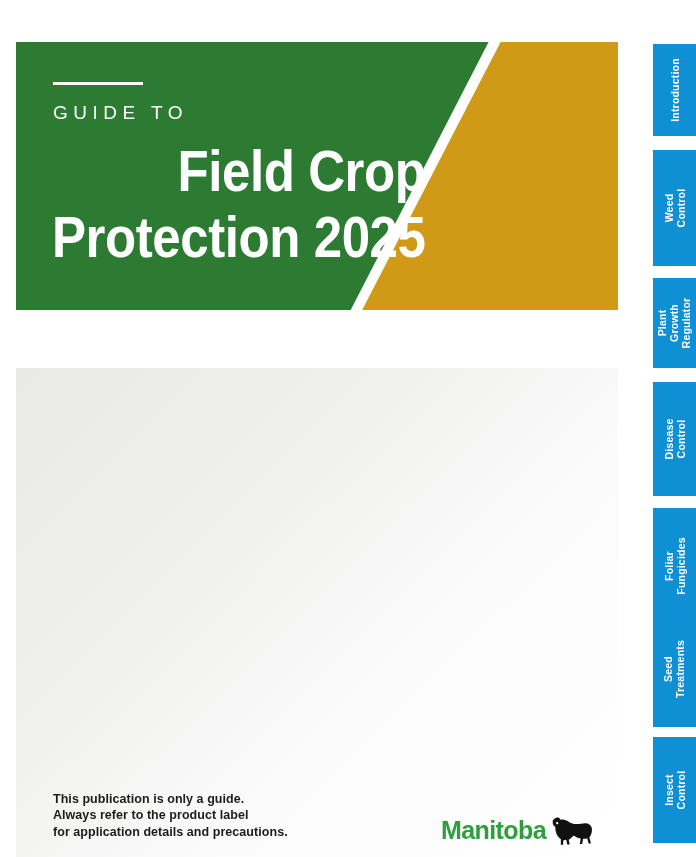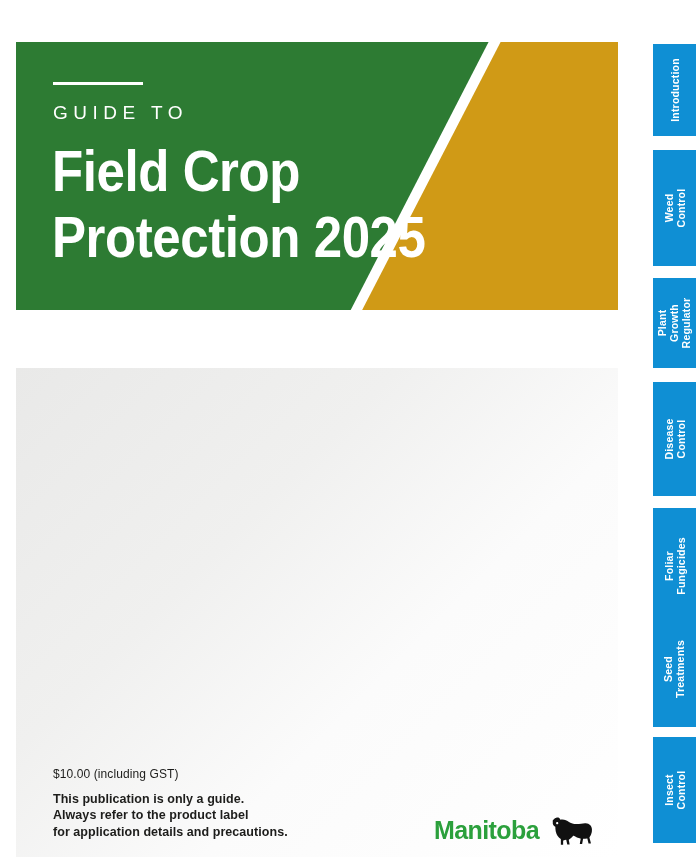--- a/index.html
+++ b/index.html
@@ -55,20 +55,21 @@
     background: #D09A16;
     clip-path: polygon(80.5% 0, 100% 0, 100% 100%, 57.5% 100%);
   }
 
   .header-content {
     position: absolute;
     left: 37px;
     top: 0;
     width: 450px;
     height: 268px;
+    text-align: right;
   }
   .rule {
     position: absolute;
     left: 0;
     top: 40px;
     width: 90px;
     height: 3px;
     background: #ffffff;
   }
   .eyebrow {
@@ -146,21 +147,20 @@
     letter-spacing: 0.05px;
     white-space: pre-line;
   }
 
   .mb-logo {
     position: absolute;
     right: 24px;
     bottom: 12px;
     display: flex;
     align-items: center;
-    gap: 7px;
   }
   .mb-word {
     color: #2BA03C;
     font-family: "Liberation Sans", sans-serif;
     font-weight: bold;
     font-size: 25px;
     letter-spacing: -0.6px;
     line-height: 1;
   }
   .mb-bison { display: block; }
@@ -210,21 +210,20 @@
       <div class="eyebrow">GUIDE TO</div>
       <div class="title">Field Crop
 Protection 2025</div>
     </div>
   </div>
 
   <div class="content-panel">
 
 
     <div class="footer">
-      <div class="price">$10.00 (including GST)</div>
       <div class="disclaimer">This publication is only a guide.
 Always refer to the product label
 for application details and precautions.</div>
     </div>
 
     <div class="mb-logo">
       <span class="mb-word">Manitoba</span>
       <span>
         <svg class="mb-bison" width="48" height="30" viewBox="0 0 96 60" aria-hidden="true">
           <path fill="#111111" d="M12.5 13.5c1.5-3.8 4.4-6.6 8-7.8 2.2-0.8 4.3-0.6 5.9 0.5 1.1 0.7 1.8 1.8 2.2 3.1

